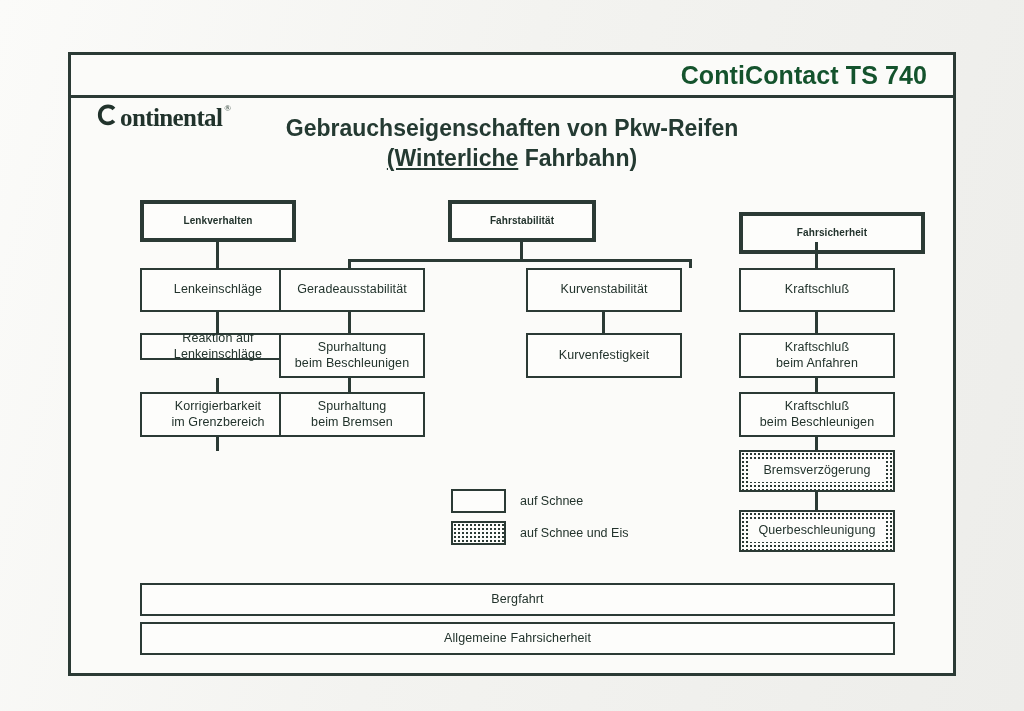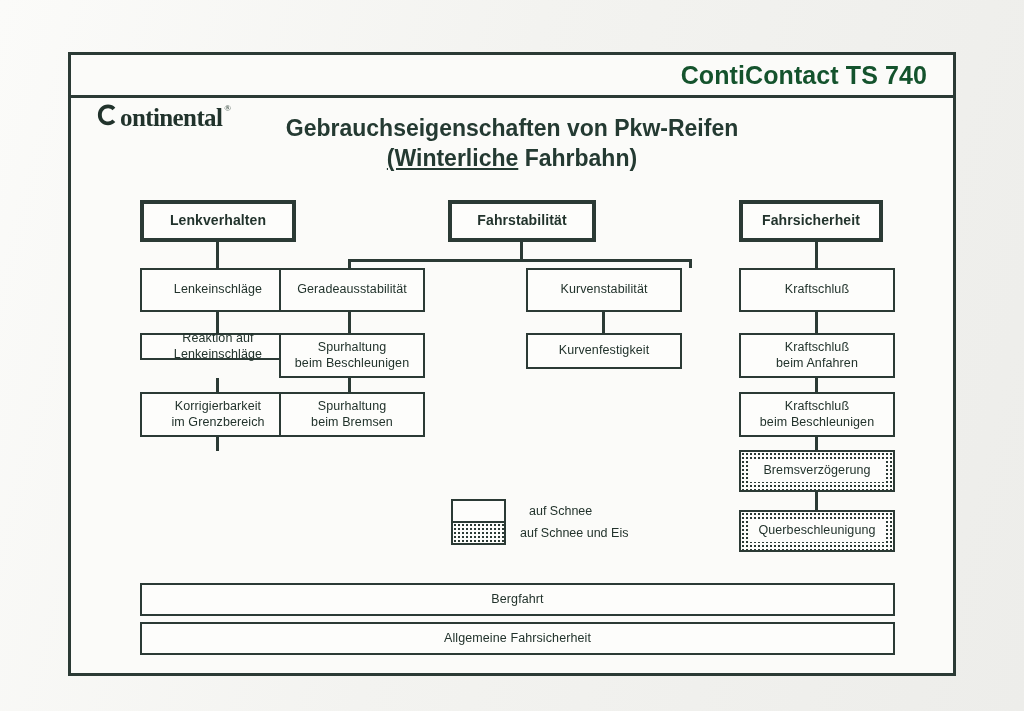--- a/index.html
+++ b/index.html
@@ -117,21 +117,21 @@
     align-items: center;
     justify-content: center;
     text-align: center;
     font-size: 12.5px;
     line-height: 1.22;
     letter-spacing: 0.1px;
   }
   .box.head {
     border-width: 4px;
     font-weight: bold;
-    font-size: 14px;
+    font-size: 10px;
   }
   .box.wide-bar {
     font-size: 12.5px;
     border-width: 2px;
   }
   
   .box.dotted {
     background-color: #fdfdfb;
     background-image:
       radial-gradient(#2b3a35 0.9px, transparent 1.1px);
@@ -248,23 +248,23 @@
 
     <div class="conn-v" style="left:277px; top:323px; height:14px;"></div>
 
     <div class="box" style="left:208px; top:337px; width:146px; height:45px; white-space:pre-line;">Spurhaltung
 beim Bremsen</div>
 
     <div class="box" style="left:455px; top:213px; width:156px; height:44px;">Kurvenstabilität</div>
 
     <div class="conn-v" style="left:531px; top:257px; height:21px;"></div>
 
-    <div class="box" style="left:455px; top:278px; width:156px; height:36px;">Kurvenfestigkeit</div>
-
-    <div class="box head" style="left:668px; top:145px; width:144px; height:42px;text-align:center;">Fahrsicherheit</div>
+    <div class="box" style="left:455px; top:278px; width:156px; height:45px;">Kurvenfestigkeit</div>
+
+    <div class="box head" style="left:668px; top:157px; width:186px; height:42px;text-align:center;">Fahrsicherheit</div>
 
     <div class="conn-v" style="left:744px; top:187px; height:26px;"></div>
 
     <div class="box" style="left:668px; top:213px; width:156px; height:44px;">Kraftschluß</div>
 
     <div class="conn-v" style="left:744px; top:257px; height:21px;"></div>
 
     <div class="box" style="left:668px; top:278px; width:156px; height:45px; white-space:pre-line;">Kraftschluß
 beim Anfahren</div>
 
@@ -279,21 +279,21 @@
       <span class="inner-label">Bremsverzögerung</span>
     </div>
 
     <div class="conn-v" style="left:744px; top:437px; height:18px;"></div>
 
     <div class="box dotted" style="left:668px; top:455px; width:156px; height:42px;">
       <span class="inner-label">Querbeschleunigung</span>
     </div>
 
     <div id="legend">
-      <div class="legend-row" style="left:380px; top:444px;gap:9px;">
+      <div class="legend-row" style="left:380px; top:434px;">
         <span class="swatch"></span>
         <span class="legend-label">auf Schnee</span>
       </div>
       <div class="legend-row" style="left:380px; top:466px;">
         <span class="swatch dotted"></span>
         <span class="legend-label">auf Schnee und Eis</span>
       </div>
     </div>
 
     <div class="box wide-bar" style="left:69px; top:528px; width:755px; height:33px;">Bergfahrt</div>

